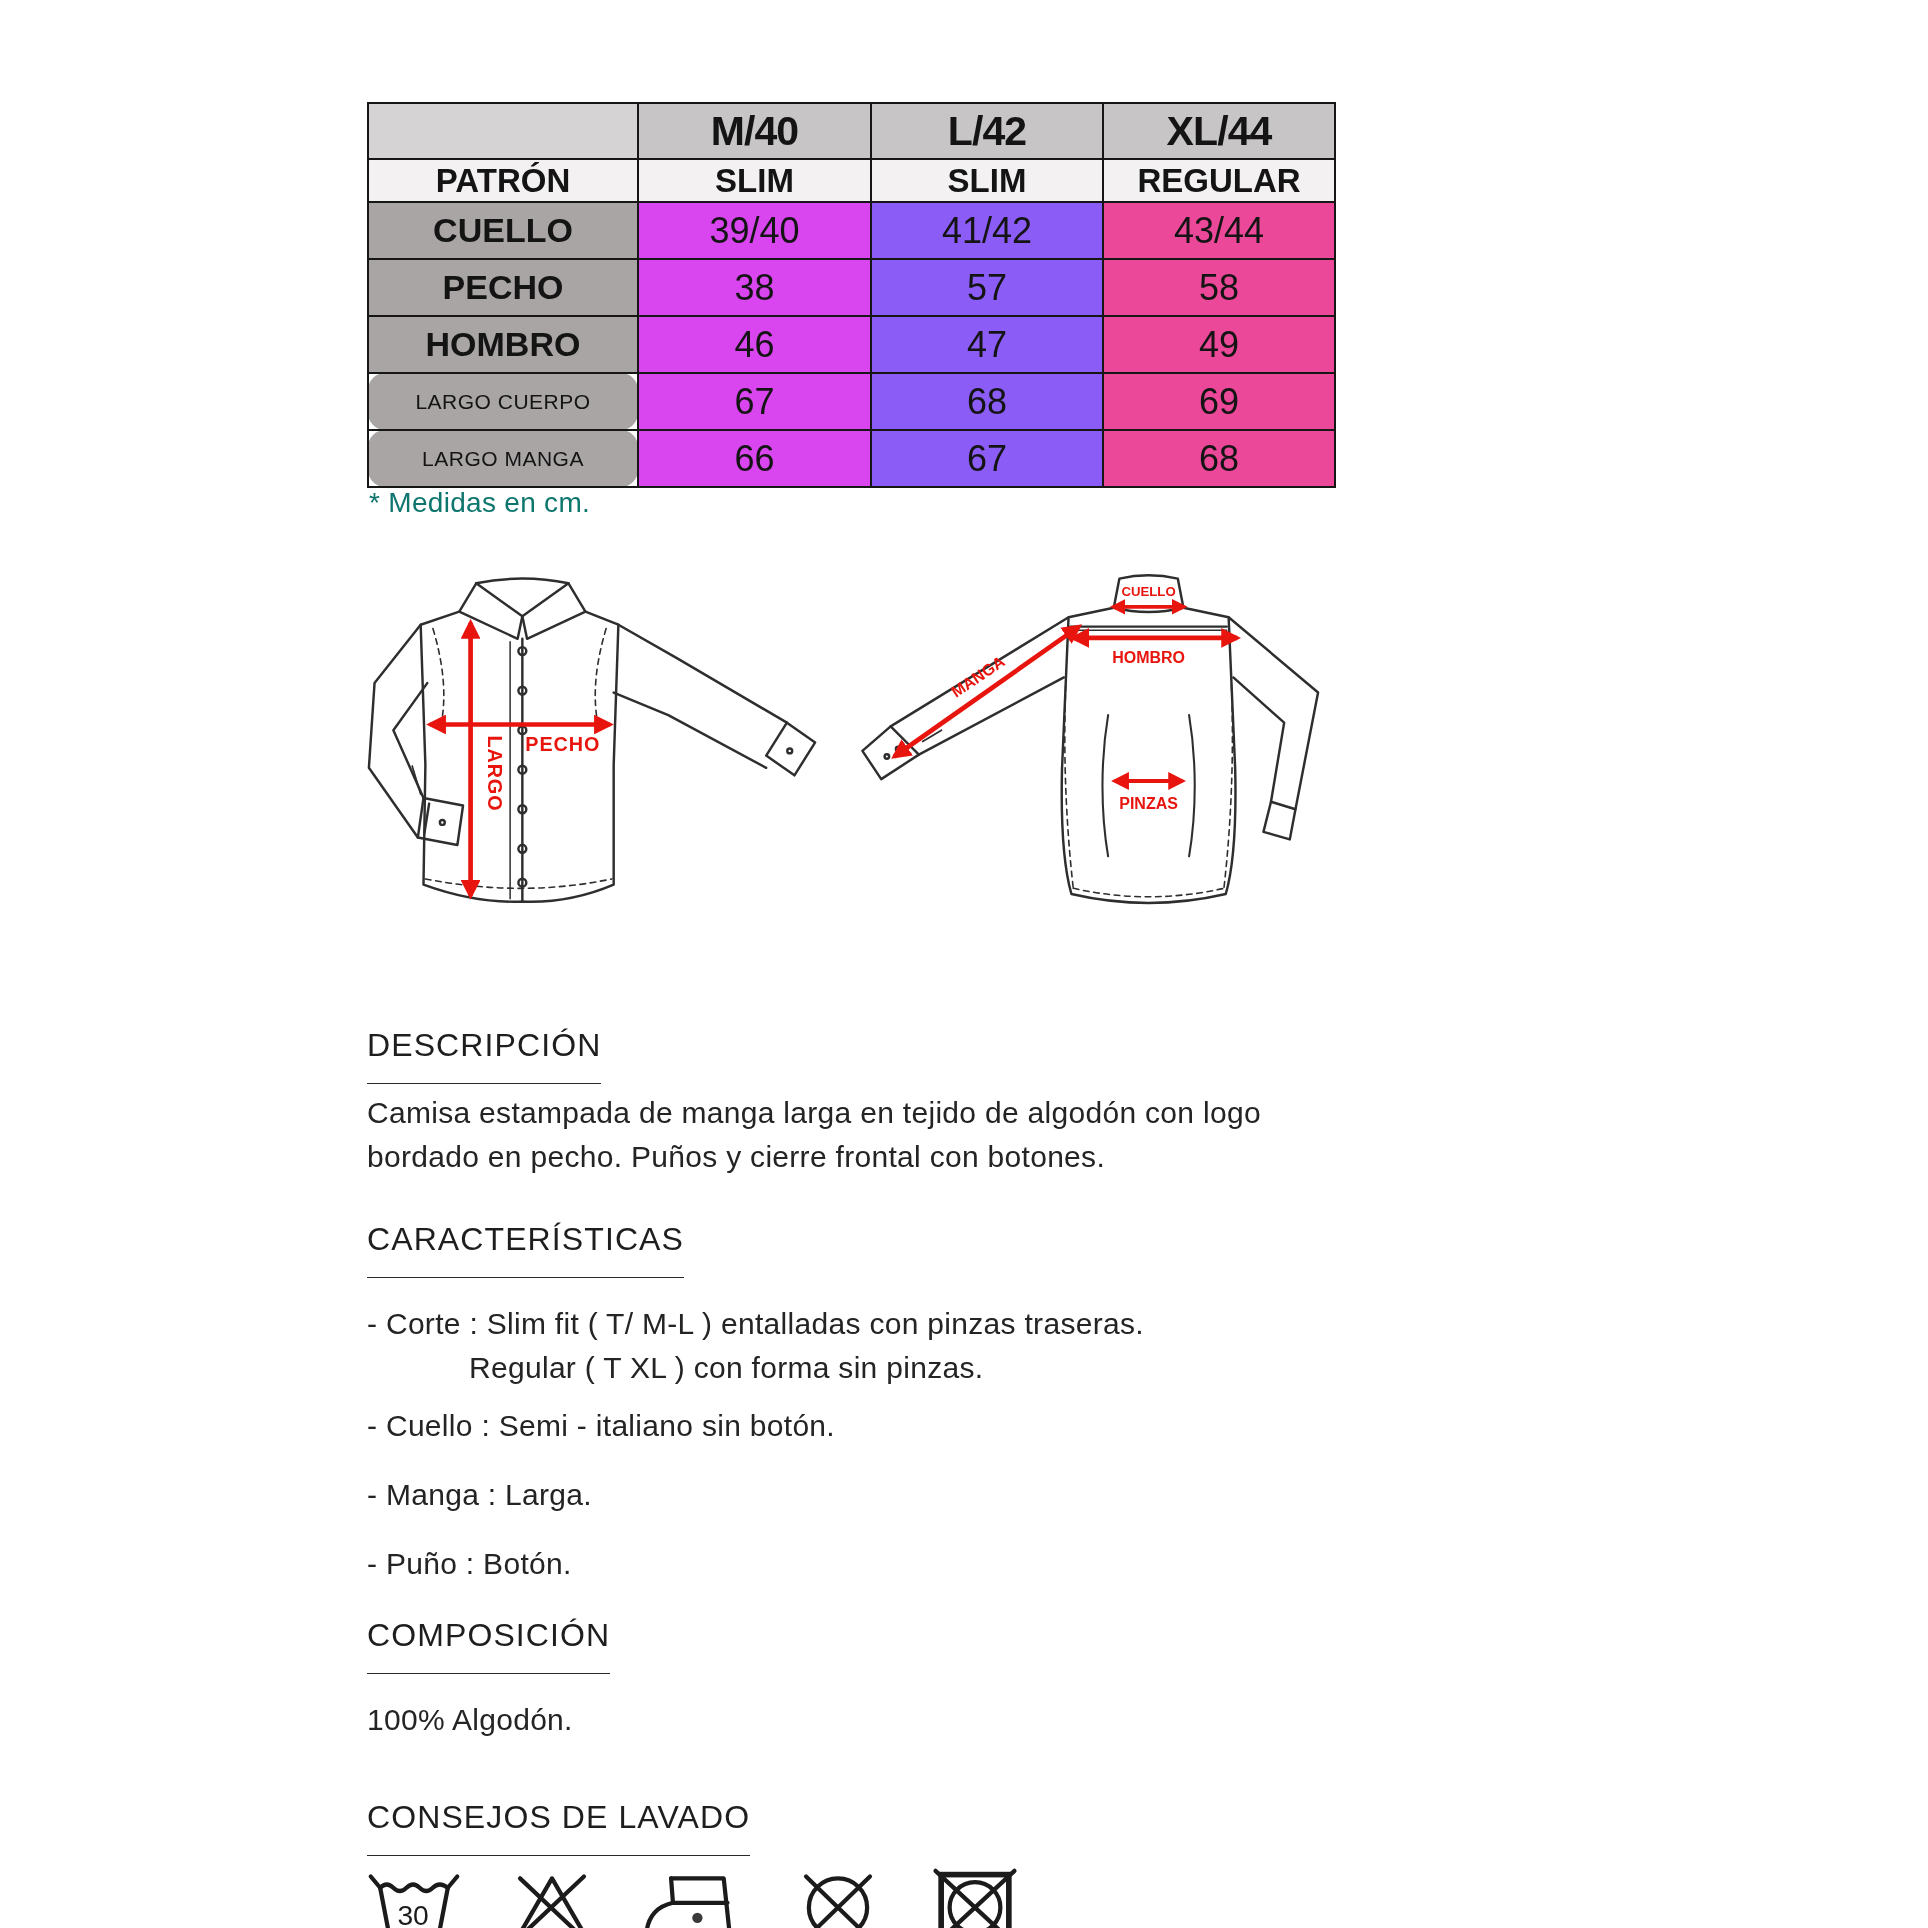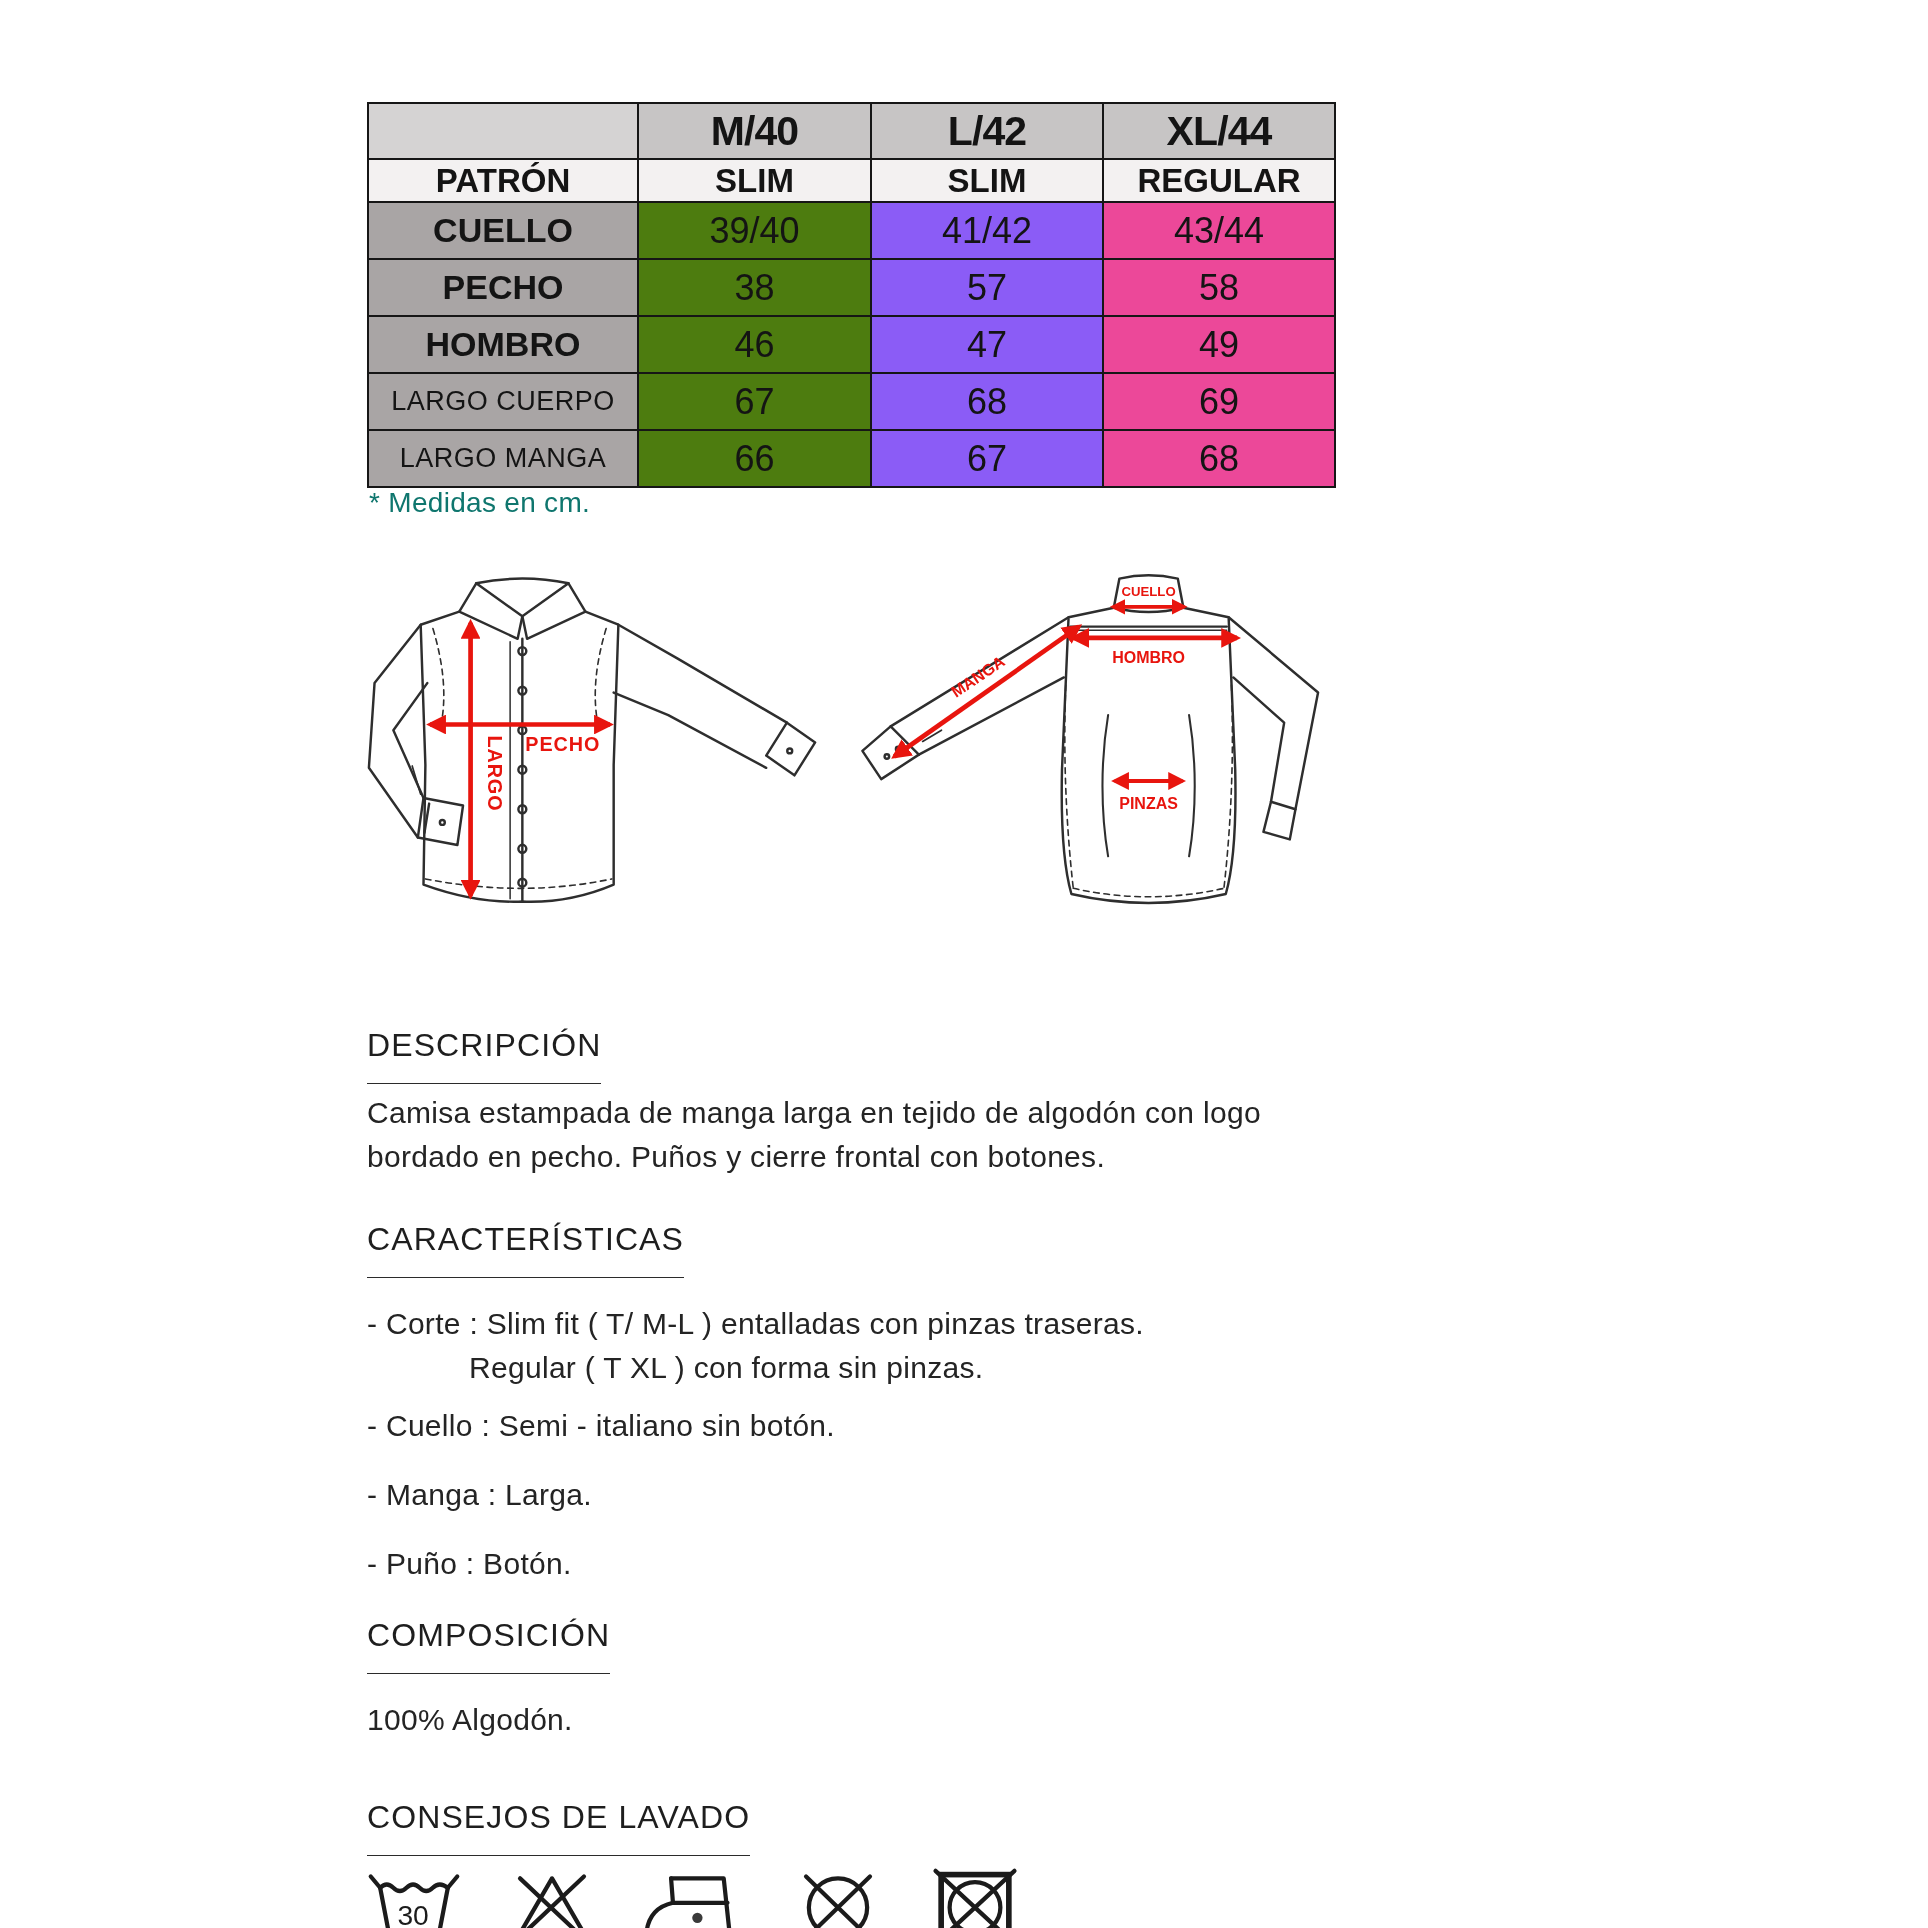--- a/index.html
+++ b/index.html
@@ -9,22 +9,22 @@
   
   #size-table{position:absolute;left:367px;top:54px;width:966px;
               border-collapse:collapse;table-layout:fixed;}
   #size-table td{border:2.8px solid #161616;text-align:center;vertical-align:middle;
                  color:#141414;overflow:hidden;}
   tr.r-head td{height:52px;font-size:41px;font-weight:700;background:#c7c5c5;letter-spacing:-0.9px;}
   tr.r-head td.corner{background:#d5d3d3;}
   tr.r-patron td{height:39px;font-size:33px;font-weight:700;background:#f3f1f1;color:#f2837a;letter-spacing:0;}
   tr.r-data td{height:53px;font-size:36px;font-weight:400;}
   tr.r-data td.lab{background:#a9a5a5;font-size:34px;font-weight:600;}
-  tr.r-data td.lab.small{font-size:27px;font-weight:400;letter-spacing:0.5px;}
-  tr.r-data td.v-m{background:#4d7c0f;}
+  tr.r-data td.lab.small{font-size:21px;font-weight:400;letter-spacing:0.5px;border-radius:17px;}
+  tr.r-data td.v-m{background:#d946ef;}
   tr.r-data td.v-l{background:#8b5cf6;}
   tr.r-data td.v-xl{background:#ec4899;}
 
   #footnote{position:absolute;left:369px;top:439px;font-size:28px;color:#0f766e;letter-spacing:0.3px;}
 
   
   .diagram{position:absolute;}
   .red-lbl{font-family:"Liberation Sans",sans-serif;font-weight:700;fill:#e8150e;}
 
   

